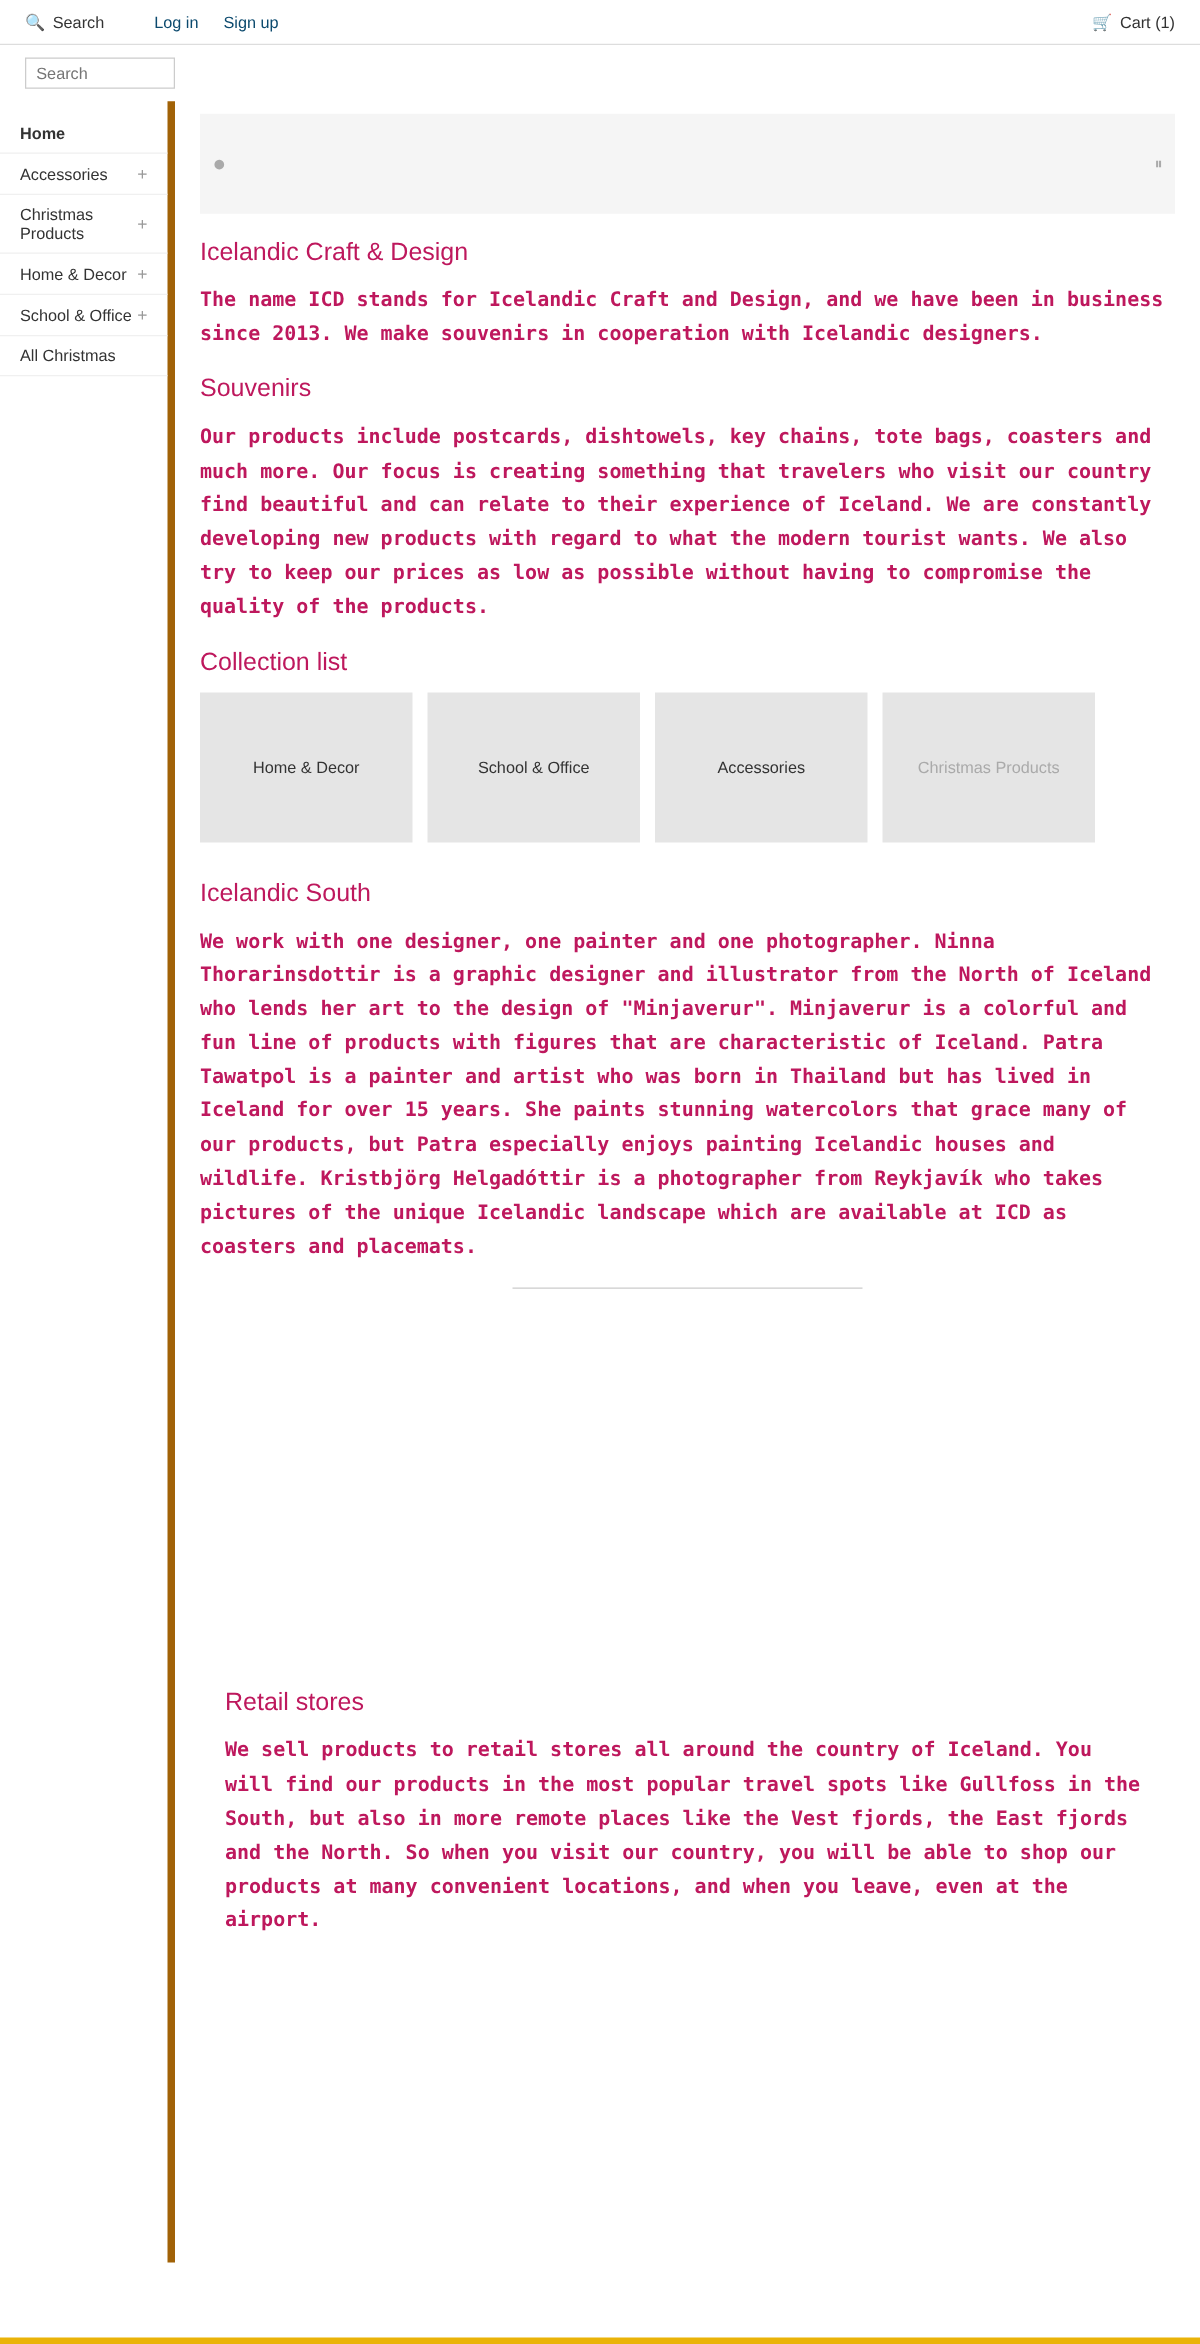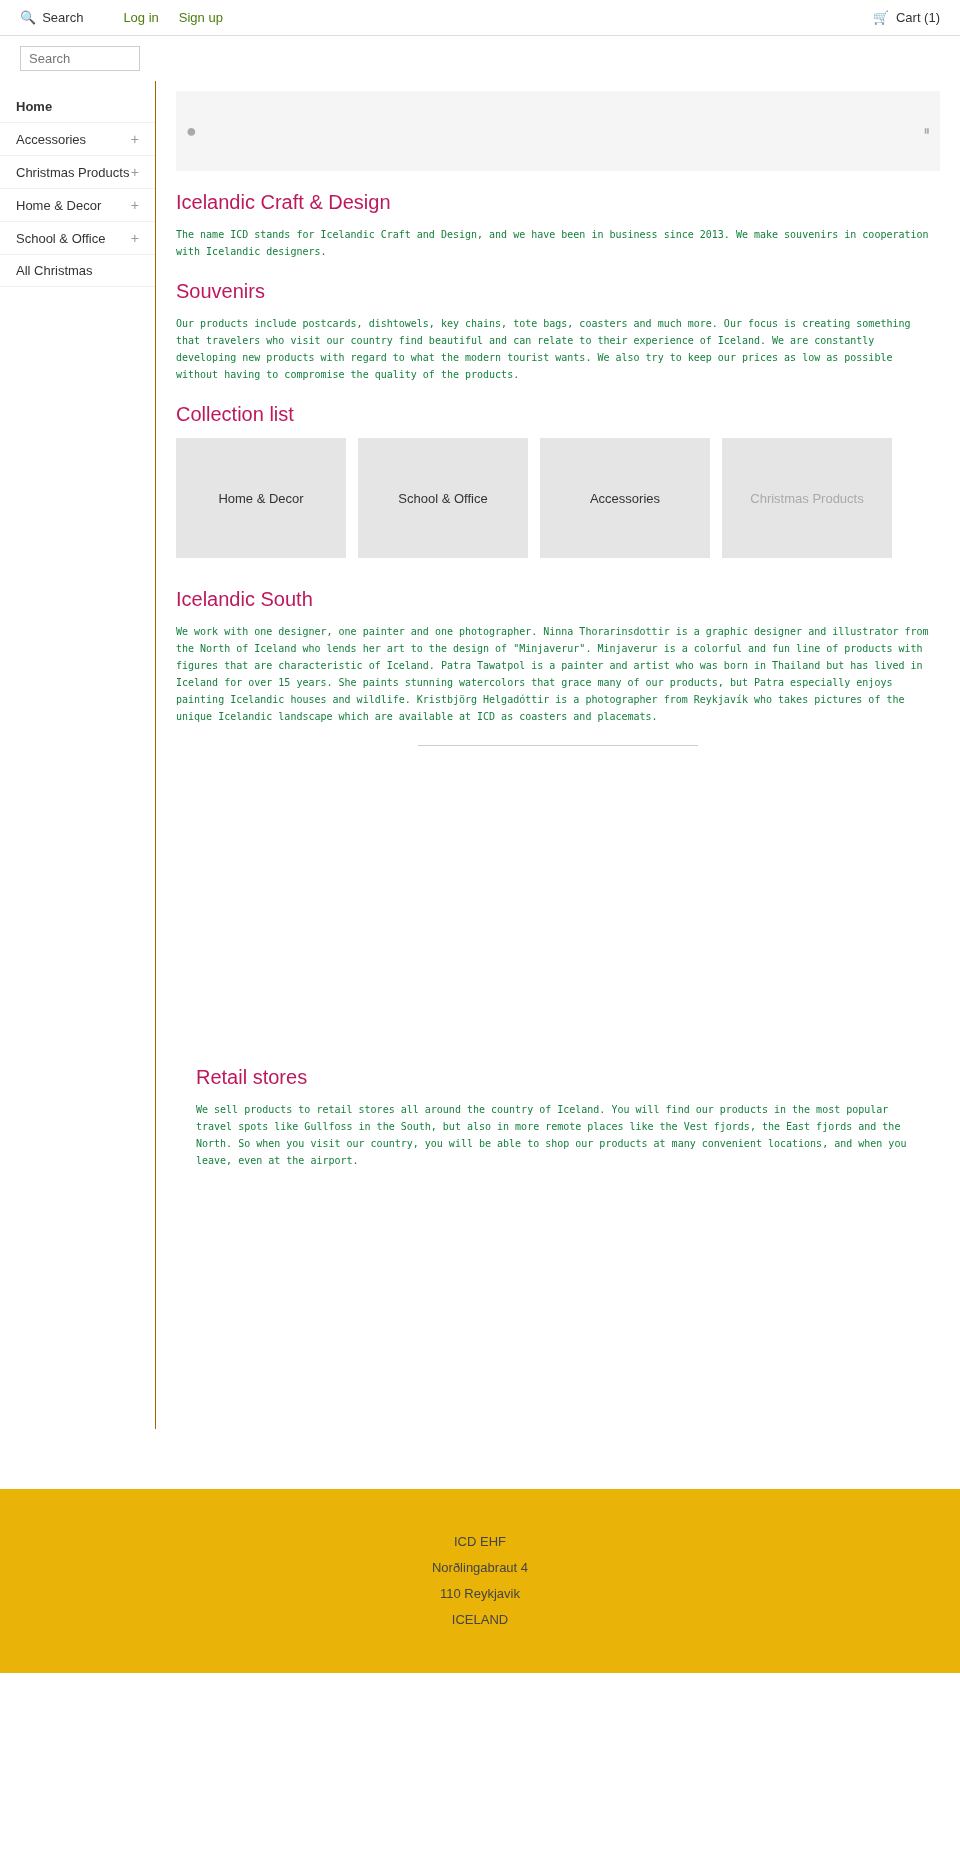--- a/index.html
+++ b/index.html
@@ -19,21 +19,21 @@
       align-items: center;
       gap: 6px;
     }
     .header-nav {
       display: flex;
       gap: 20px;
       margin-left: 40px;
     }
     .header-nav a {
       text-decoration: none;
-      color: #4d7c0f;
+      color: #0c4a6e;
       font-size: 13px;
     }
     .header-cart {
       margin-left: auto;
       display: flex;
       align-items: center;
       gap: 6px;
       font-size: 13px;
       color: #333;
     }
@@ -51,24 +51,24 @@
 
     
     .layout {
       display: flex;
       width: 960px;
       margin: 0 auto;
     }
 
     
     .sidebar {
-      width: 156px;
+      width: 140px;
       flex-shrink: 0;
       padding: 10px 0;
-      border-right: 1px solid #a16207;
+      border-right: 6px solid #a16207;
     }
     .sidebar-item {
       display: flex;
       align-items: center;
       justify-content: space-between;
       padding: 8px 16px;
       font-size: 13px;
       color: #333;
       cursor: pointer;
       border-bottom: 1px solid #f0f0f0;
@@ -98,25 +98,26 @@
     
     .section-title {
       font-size: 20px;
       font-weight: normal;
       margin-bottom: 12px;
       color: #be185d;
     }
 
     
     .body-text {
-      font-size: 10px;
+      font-size: 16px;
       line-height: 1.7;
-      color: #15803d;
+      color: #be185d;
       margin-bottom: 20px;
       font-family: monospace;
+      font-weight: bold;
     }
 
     
     .collection-grid {
       display: flex;
       gap: 12px;
       margin-bottom: 30px;
       flex-wrap: wrap;
     }
     .collection-card {

